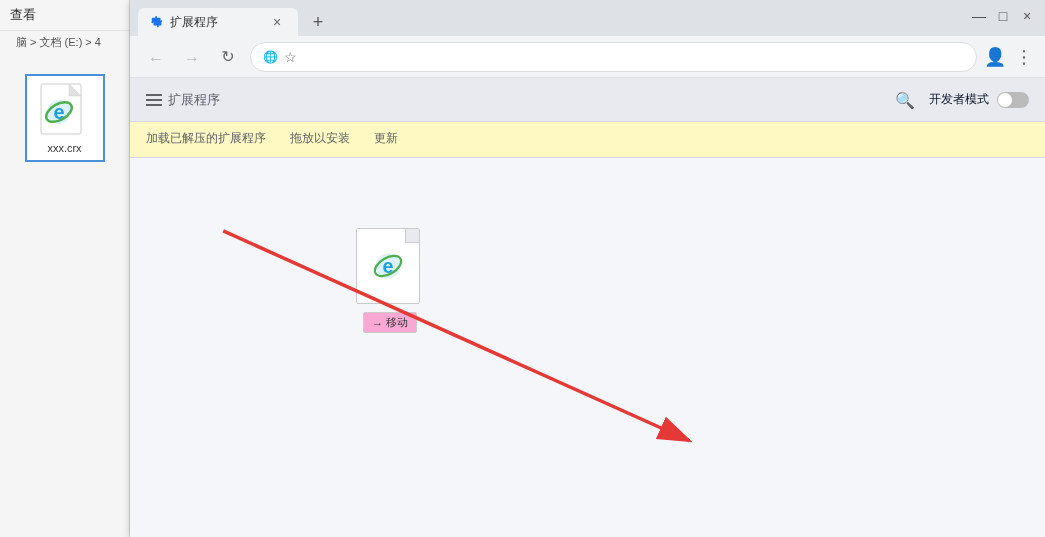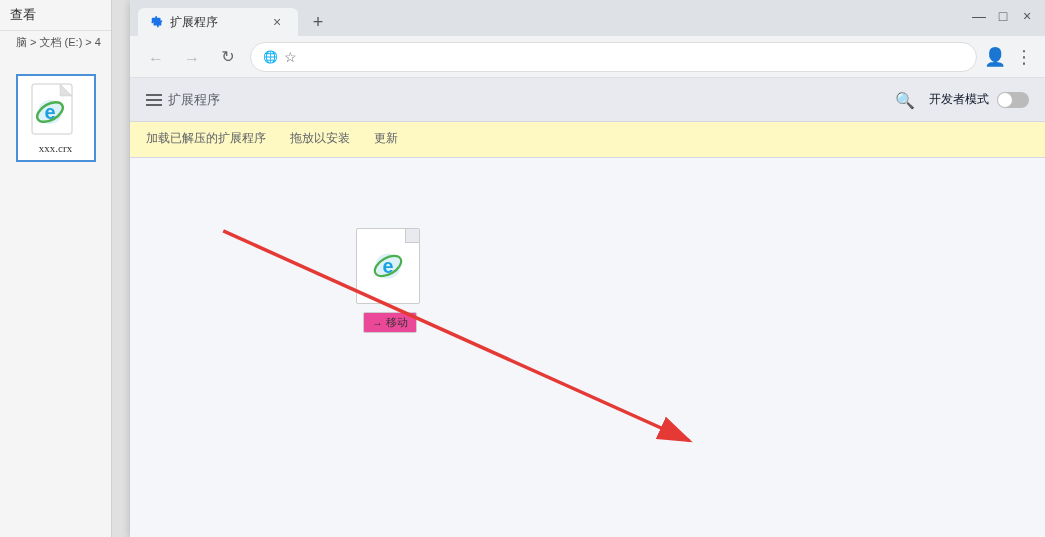--- a/index.html
+++ b/index.html
@@ -10,21 +10,21 @@
       font-family: 'Microsoft YaHei', Arial, sans-serif;
       background: #e0e0e0;
       position: relative;
     }
 
     
     .left-panel {
       position: absolute;
       left: 0;
       top: 0;
-      width: 112px;
+      width: 130px;
       height: 537px;
       background: #f5f5f5;
       border-right: 1px solid #d0d0d0;
       display: flex;
       flex-direction: column;
     }
     .left-panel-view {
       padding: 6px 10px;
       font-size: 13px;
       color: #333;
@@ -64,21 +64,20 @@
     }
     .crx-icon svg {
       width: 56px;
       height: 56px;
     }
     .crx-label {
       font-size: 11px;
       color: #333;
       margin-top: 4px;
       text-align: center;
-      font-family: Liberation Serif, serif;
     }
 
     
     .browser-window {
       position: absolute;
       left: 130px;
       top: 0;
       width: 915px;
       height: 537px;
       background: #fff;
@@ -340,21 +339,21 @@
       background: #e8eaf0;
       border-left: 1px solid #ccc;
       border-bottom: 1px solid #ccc;
     }
     .file-inner-icon {
       width: 36px;
       height: 36px;
     }
     .move-label {
       margin-top: 4px;
-      background: #ec4899;
+      background: #f9a8d4;
       border: 1px solid #ccc;
       border-radius: 2px;
       padding: 2px 8px;
       font-size: 11px;
       color: #333;
       white-space: nowrap;
     }
 
     
     .drop-target {

